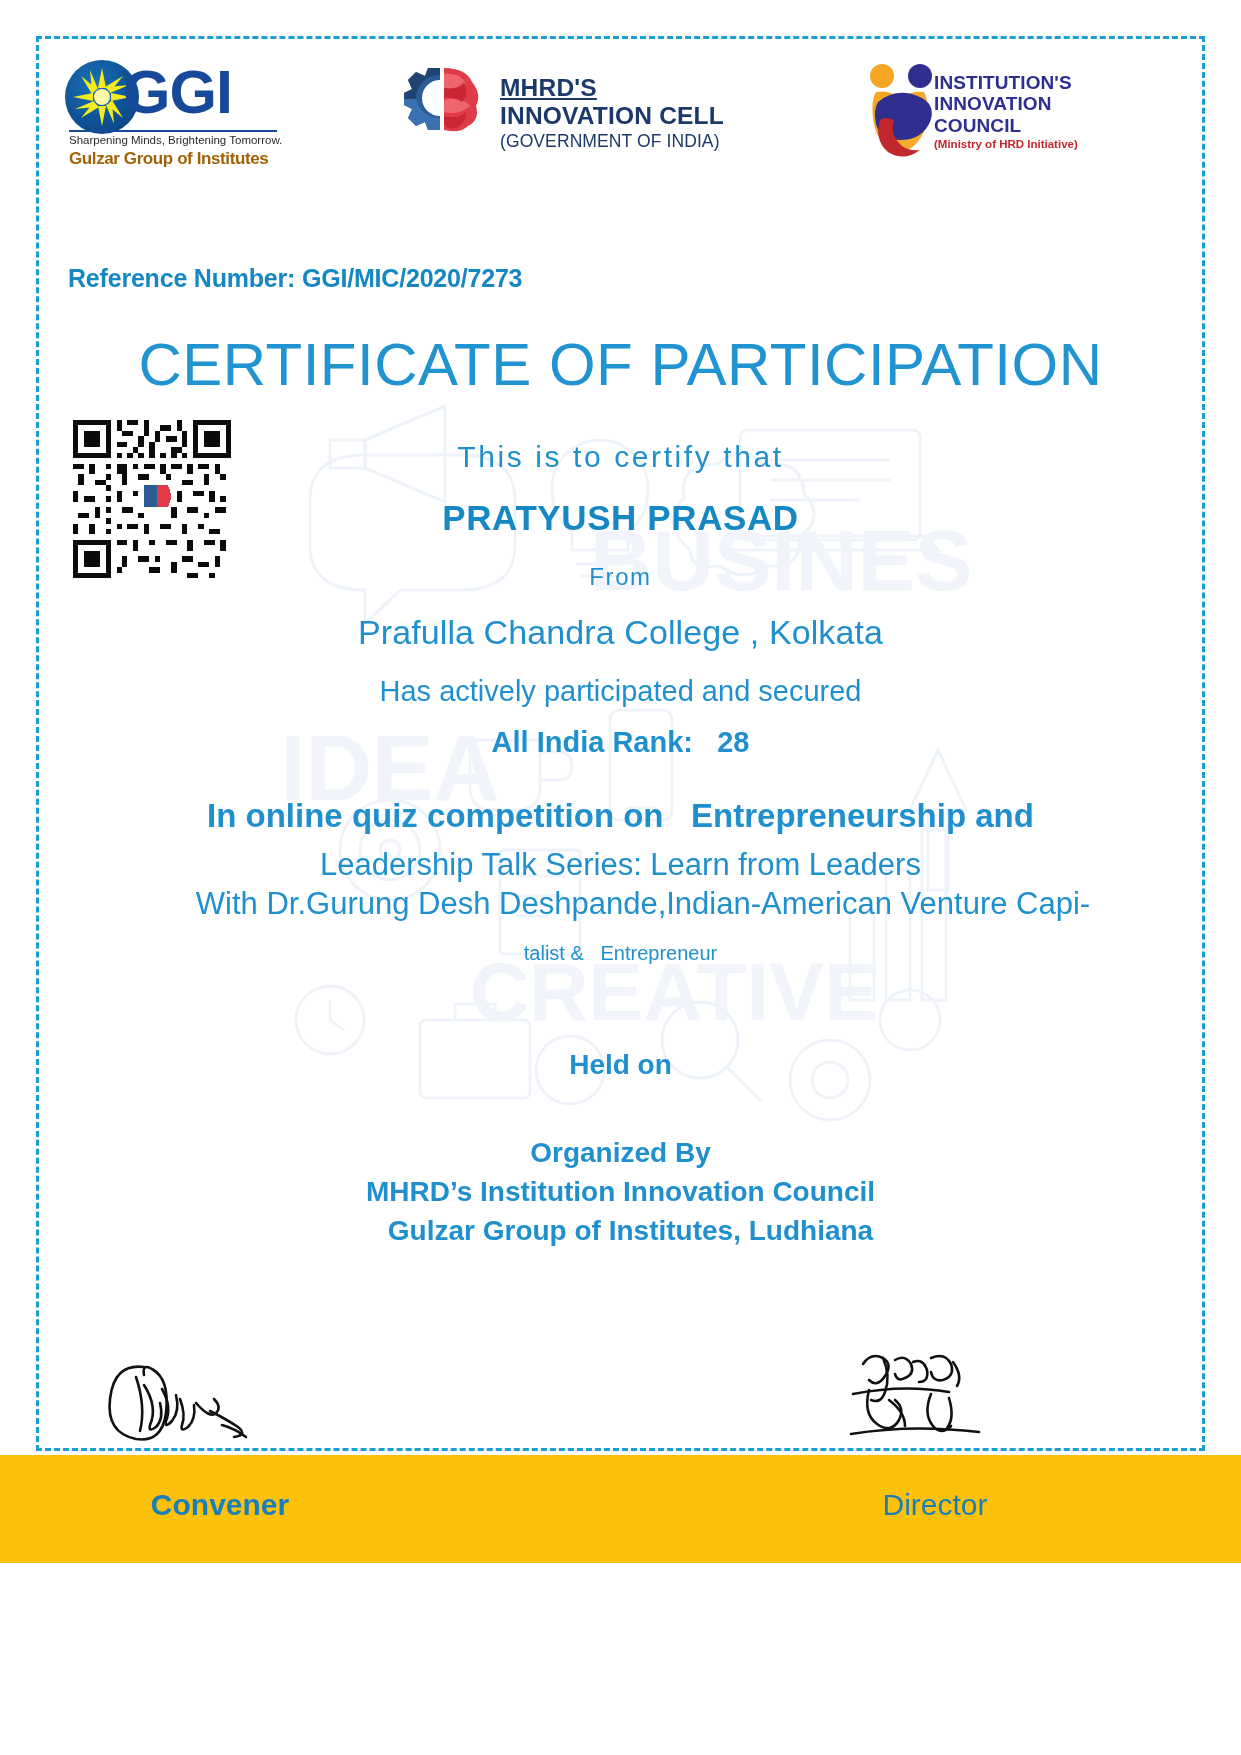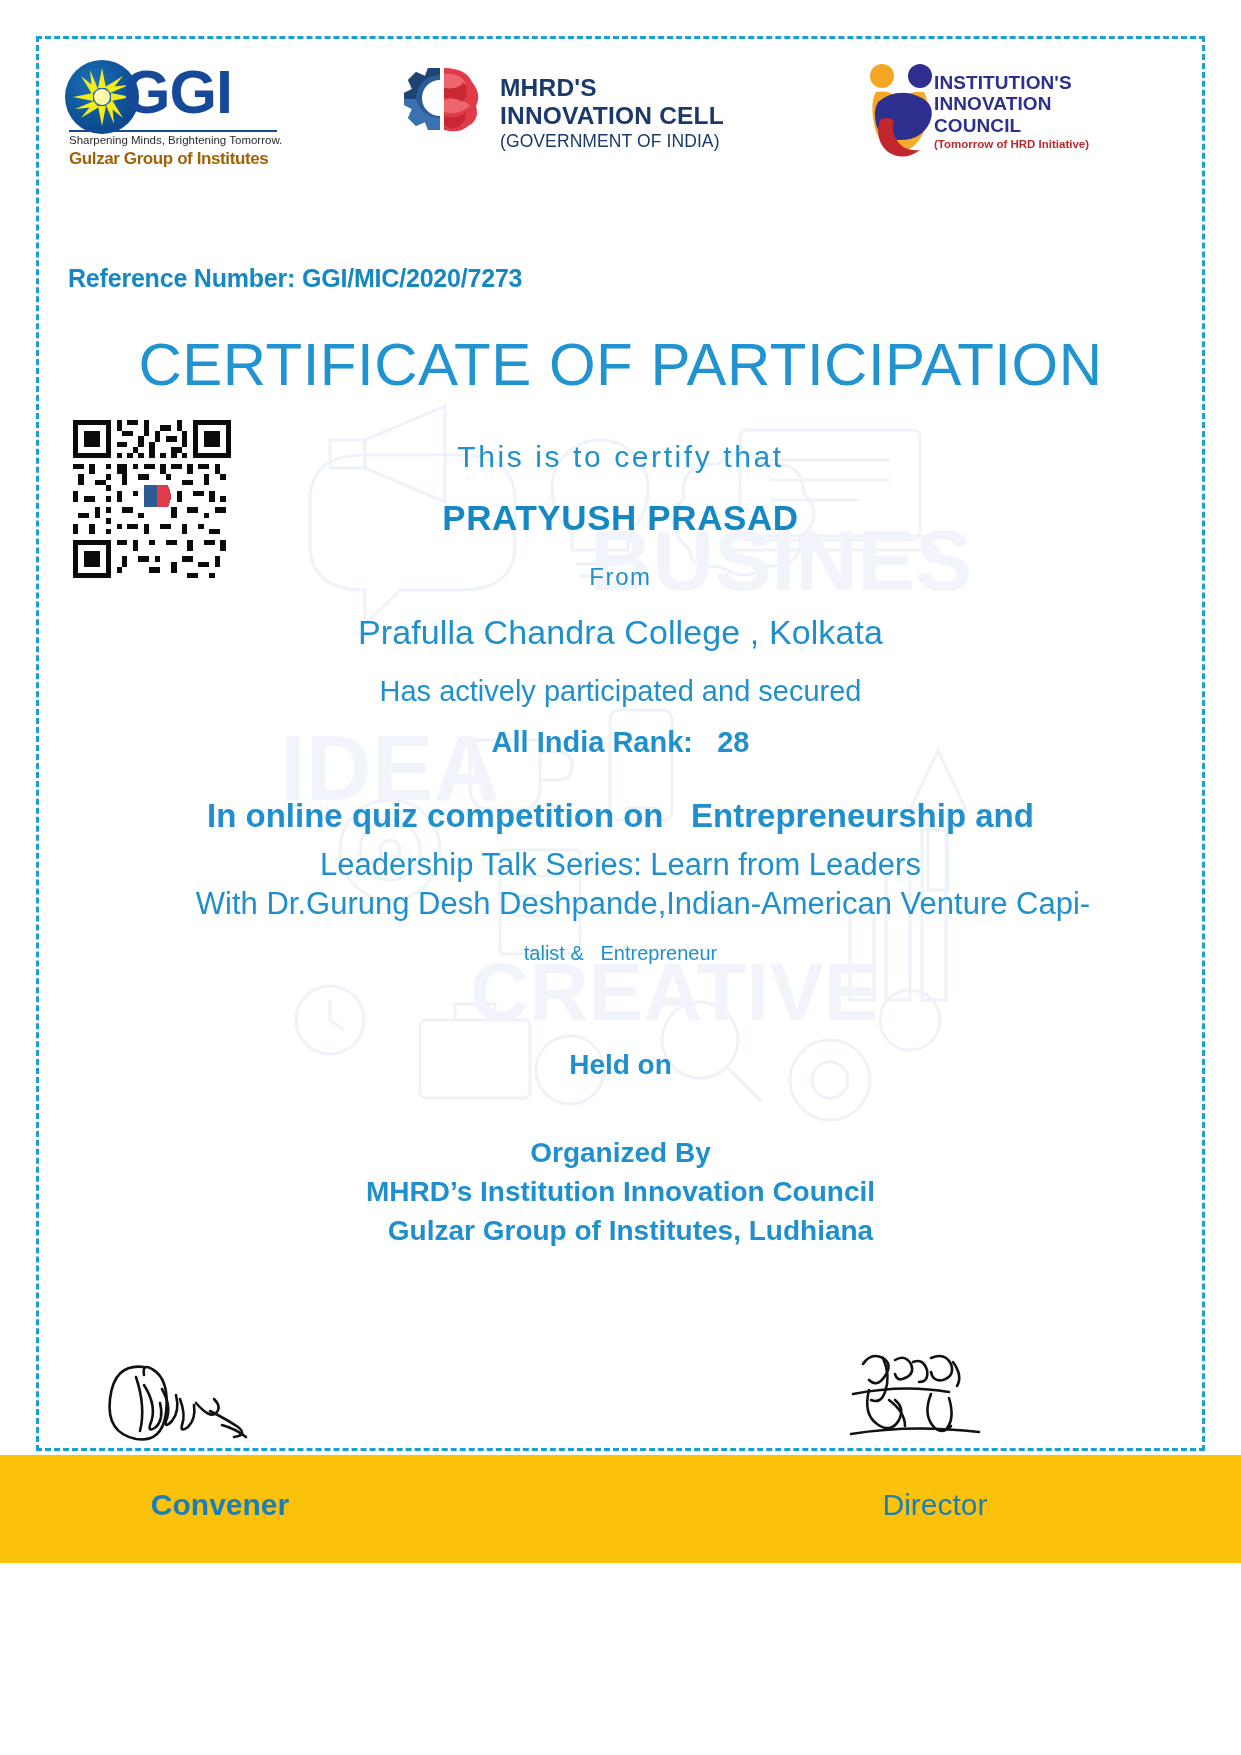--- a/index.html
+++ b/index.html
@@ -84,21 +84,21 @@
 
   .logo-mhrd {
     position: absolute;
     left: 392px; top: 14px;
     width: 360px; height: 100px;
   }
   .mhrd-text {
     position: absolute; left: 108px; top: 12px;
     color: #1b3a6b; line-height: 1.14;
   }
-  .mhrd-l1 { font-size: 24.5px; font-weight: 600; letter-spacing: 0.2px; }
+  .mhrd-l1 { font-size: 24.5px; font-weight: 600; letter-spacing: 0.2px; text-decoration: underline; }
   .mhrd-l2 { font-size: 24.5px; font-weight: 600; letter-spacing: 0.2px; }
   .mhrd-l3 { font-size: 17.5px; font-weight: 500; letter-spacing: 0.1px; margin-top: 2px; }
 
   .logo-iic {
     position: absolute;
     left: 862px; top: 10px;
     width: 320px; height: 108px;
   }
   .iic-text {
     position: absolute; left: 72px; top: 14px;
@@ -411,21 +411,21 @@
         <circle cx="58" cy="14" r="12" fill="#2e2f8f"></circle>
         <path d="M14 30 q22 -4 26 18 q4 24 -8 40 q-16 -6 -20 -26 q-4 -22 2 -32 z" fill="#f5a623"></path>
         <path d="M62 30 q-26 -2 -30 22 q-3 24 10 38 q18 -8 22 -28 q4 -22 -2 -32 z" fill="#f5a623" opacity="0.95"></path>
         <path d="M16 40 q20 -16 44 -4 q14 8 8 24 q-8 18 -30 18 q-20 0 -24 -16 q-3 -14 2 -22 z" fill="#2e2f8f"></path>
         <path d="M18 58 q-6 20 8 32 q16 10 32 -2 q-14 2 -22 -8 q-8 -10 -4 -22 q-8 -4 -14 0 z" fill="#c1272d"></path>
       </svg>
       <div class="iic-text">
         <div class="iic-l">INSTITUTION'S</div>
         <div class="iic-l">INNOVATION</div>
         <div class="iic-l">COUNCIL</div>
-        <div class="iic-min">(Tomorrow of HRD Initiative)</div>
+        <div class="iic-min">(Ministry of HRD Initiative)</div>
       </div>
     </div>
   </div>
 
   <div class="reference">Reference Number: GGI/MIC/2020/7273</div>
 
   <div class="cert-title">CERTIFICATE OF PARTICIPATION</div>
 
   <svg class="qr" viewBox="0 0 29 29" xmlns="http://www.w3.org/2000/svg" shape-rendering="crispEdges">
     <rect width="29" height="29" fill="#ffffff"></rect>

